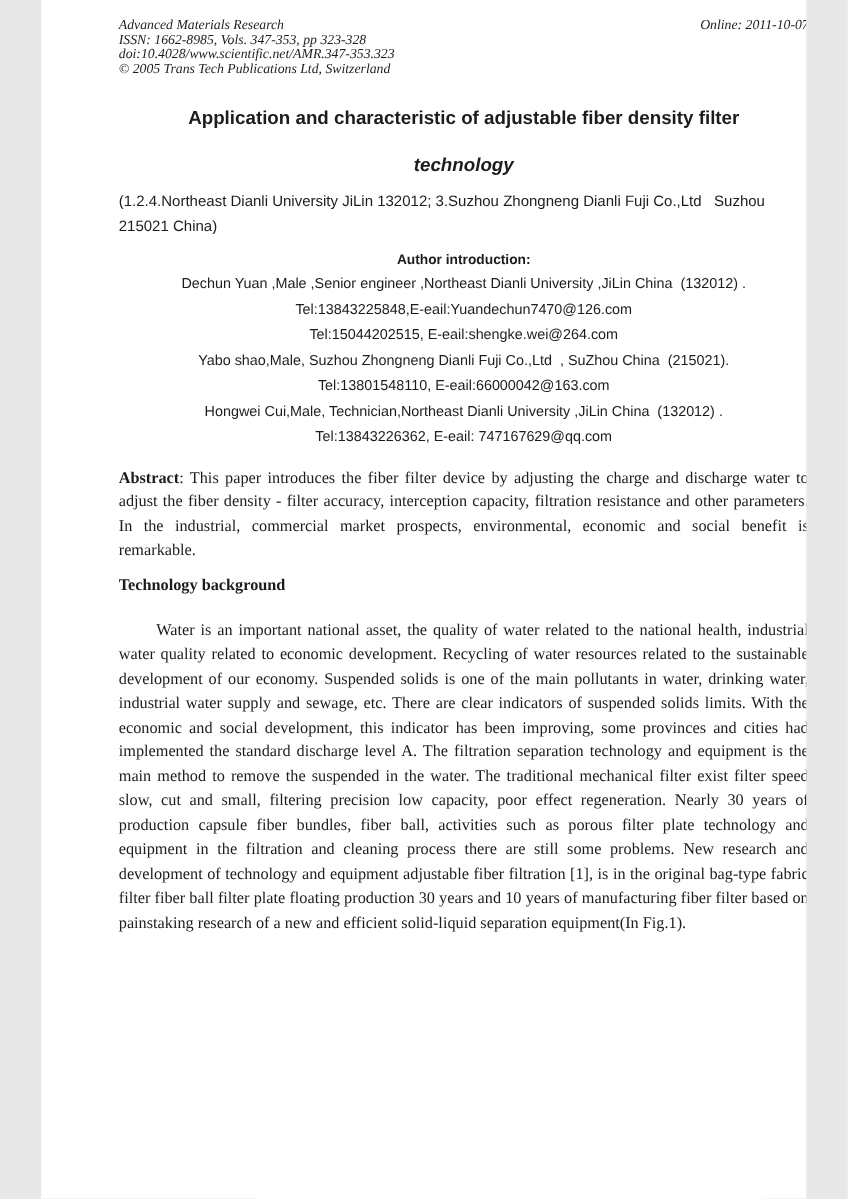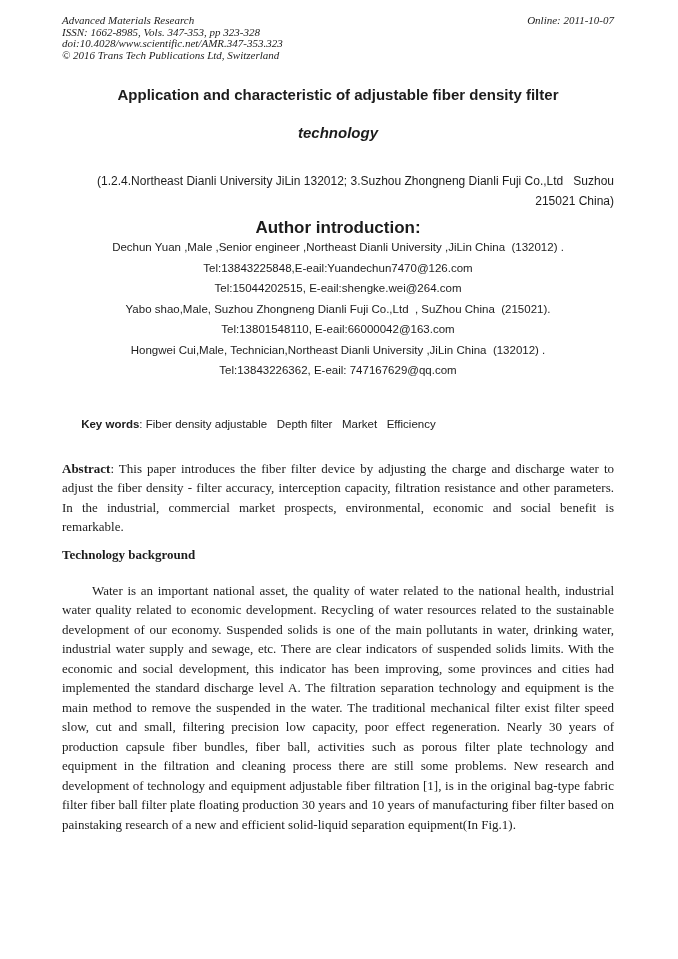--- a/index.html
+++ b/index.html
@@ -1,18 +1,18 @@
 <!DOCTYPE html>
 <html><head>
 <meta charset="utf-8">
 <style>
   html,body{margin:0;padding:0;background:#e8e8e8;}
   .page{
     position:relative;
-    width:678px;height:959px;
+    width:612px;height:959px;
     margin:0 auto;
     background:#ffffff;
     color:#1c1c1c;
     overflow:hidden;
     font-family:"Liberation Serif",serif;
   }
   .content{position:absolute;left:62px;top:0;width:552px;}
 
   
   .hdr{
@@ -30,27 +30,27 @@
     font-family:"Liberation Sans",sans-serif;font-weight:bold;font-size:15px;line-height:16px;}
   .title-line2{margin-top:22px;font-style:italic;}
 
   
   .authors{margin-top:25px;text-align:center;
     font-family:"Liberation Sans",sans-serif;font-size:15px;line-height:18px;}
   .authors .author{margin:0 7px;white-space:pre;}
   .authors sup{font-size:10px;}
 
   
-  .affiliation{margin-top:30px;text-align:right;
+  .affiliation{margin-top:10px;text-align:left;
     font-family:"Liberation Sans",sans-serif;font-size:12px;line-height:20px;
     white-space:pre-wrap;}
 
   
   .intro-heading{margin-top:10px;text-align:center;
-    font-family:"Liberation Sans",sans-serif;font-weight:bold;font-size:17px;line-height:14px;}
+    font-family:"Liberation Sans",sans-serif;font-weight:bold;font-size:11px;line-height:14px;}
   .intro-lines{margin-top:2px;}
   .intro-line{text-align:center;
     font-family:"Liberation Sans",sans-serif;font-size:11.5px;line-height:20.5px;
     white-space:pre-wrap;}
 
   
   .keywords{margin-top:19px;
     font-family:"Liberation Sans",sans-serif;font-size:11.5px;line-height:16px;
     white-space:pre-wrap;}
   .keywords .kw-label{font-weight:bold;}
@@ -70,21 +70,21 @@
 <body>
 
 <div class="page">
   <div class="content">
 
     <div class="hdr">
       <div class="hdr-left">
         <div>Advanced Materials Research</div>
         <div>ISSN: 1662-8985, Vols. 347-353, pp 323-328</div>
         <div>doi:10.4028/www.scientific.net/AMR.347-353.323</div>
-        <div>© 2016 Trans Tech Publications Ltd, Switzerland</div>
+        <div>© 2005 Trans Tech Publications Ltd, Switzerland</div>
       </div>
       <div class="hdr-right">Online: 2011-10-07</div>
     </div>
 
     <div class="title-block">
       <div class="title-line1">Application and characteristic of adjustable fiber density filter</div>
       <div class="title-line2">technology</div>
     </div>
 
 
@@ -95,23 +95,20 @@
     <div class="intro-lines">
         <div class="intro-line">Dechun Yuan ,Male ,Senior engineer ,Northeast Dianli University ,JiLin China  (132012) .</div>
         <div class="intro-line">Tel:13843225848,E-eail:Yuandechun7470@126.com</div>
         <div class="intro-line">Tel:15044202515, E-eail:shengke.wei@264.com</div>
         <div class="intro-line">Yabo shao,Male, Suzhou Zhongneng Dianli Fuji Co.,Ltd  , SuZhou China  (215021).</div>
         <div class="intro-line">Tel:13801548110, E-eail:66000042@163.com</div>
         <div class="intro-line">Hongwei Cui,Male, Technician,Northeast Dianli University ,JiLin China  (132012) .</div>
         <div class="intro-line">Tel:13843226362, E-eail: 747167629@qq.com</div>
       </div>
 
-    <div class="keywords">
-      <span class="kw-label">Key words</span><span>: Fiber density adjustable   Depth filter   Market   Efficiency</span>
-    </div>
 
     <div class="abstract">
       <span class="ab-label">Abstract</span><span>: This paper introduces the fiber filter device by adjusting the charge and discharge water to adjust the fiber density - filter accuracy, interception capacity, filtration resistance and other parameters. In the industrial, commercial market prospects, environmental, economic and social benefit is remarkable.</span>
     </div>
 
     <div class="section-heading">Technology background</div>
 
     <div class="section-body">Water is an important national asset, the quality of water related to the national health, industrial water quality related to economic development. Recycling of water resources related to the sustainable development of our economy. Suspended solids is one of the main pollutants in water, drinking water, industrial water supply and sewage, etc. There are clear indicators of suspended solids limits. With the economic and social development, this indicator has been improving, some provinces and cities had implemented the standard discharge level A. The filtration separation technology and equipment is the main method to remove the suspended in the water. The traditional mechanical filter exist filter speed slow, cut and small, filtering precision low capacity, poor effect regeneration. Nearly 30 years of production capsule fiber bundles, fiber ball, activities such as porous filter plate technology and equipment in the filtration and cleaning process there are still some problems. New research and development of technology and equipment adjustable fiber filtration [1], is in the original bag-type fabric filter fiber ball filter plate floating production 30 years and 10 years of manufacturing fiber filter based on painstaking research of a new and efficient solid-liquid separation equipment(In Fig.1).</div>
 
   </div>

